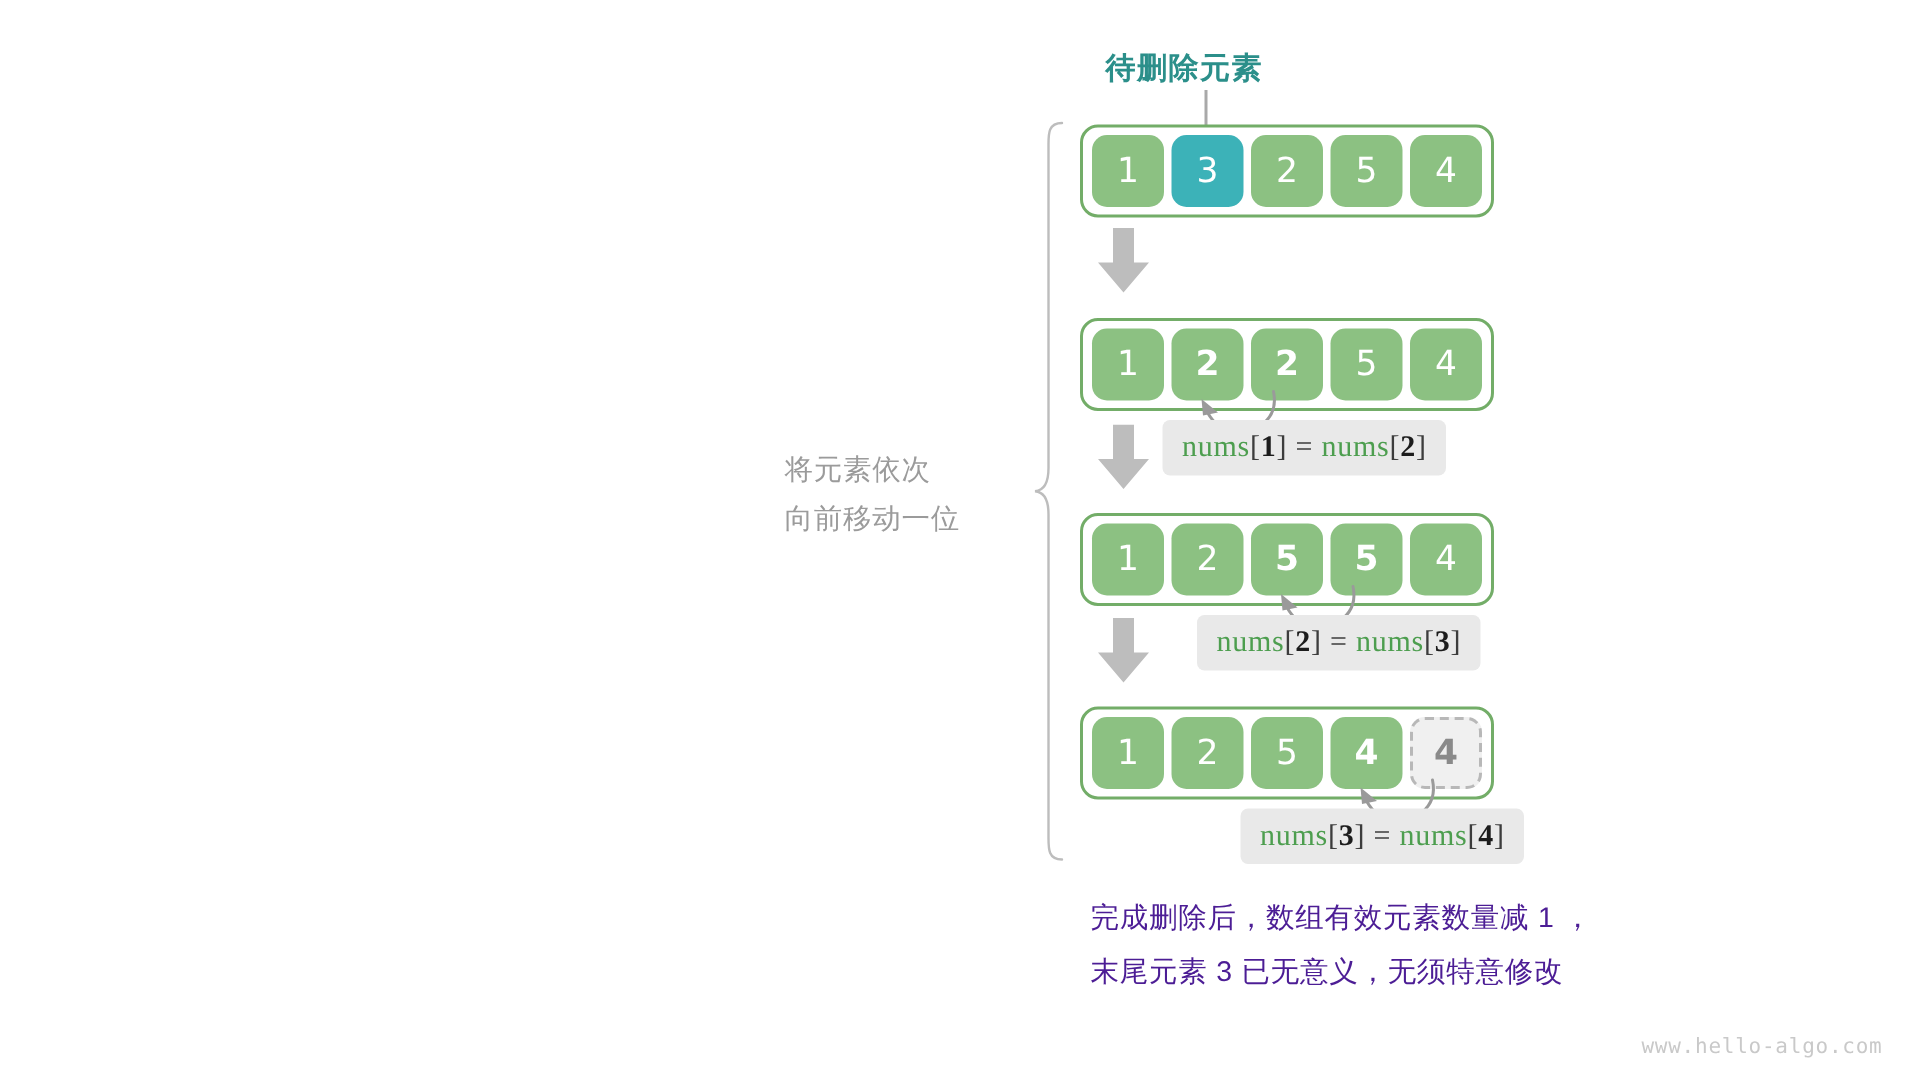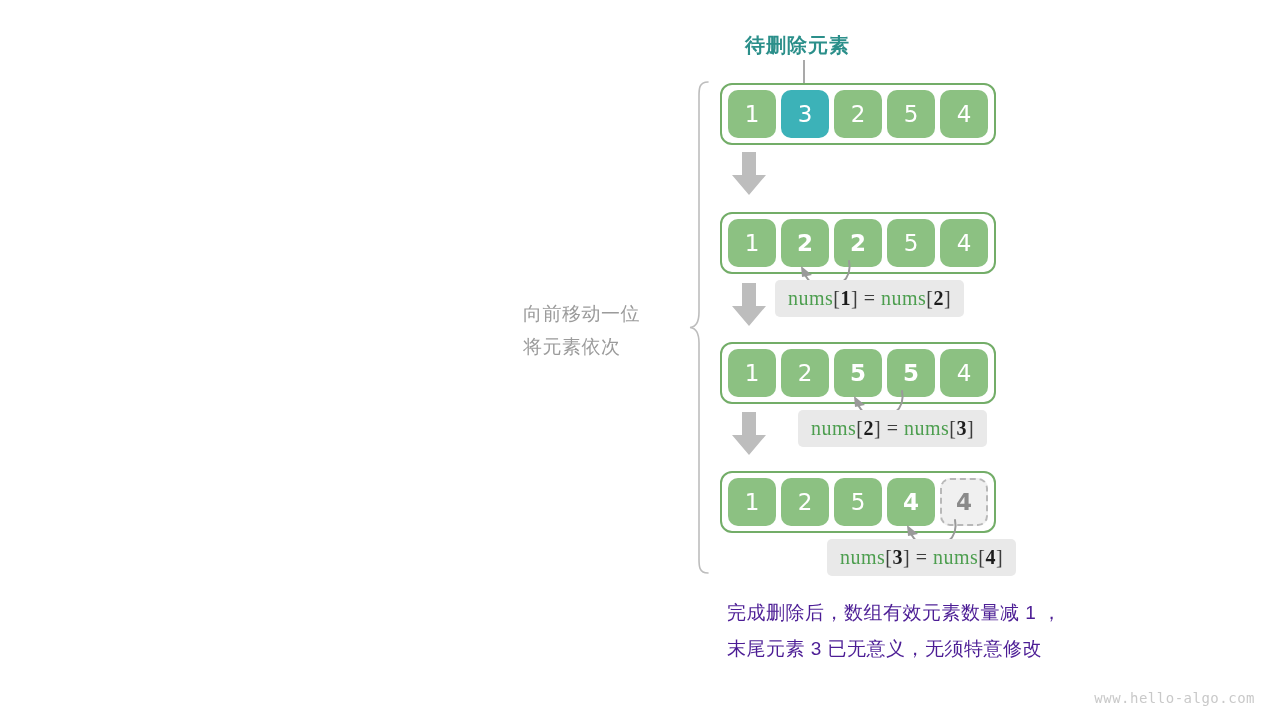--- a/index.html
+++ b/index.html
@@ -62,21 +62,20 @@
 
   
   .hl-title {
     position: absolute;
     left: 737px;
     top: 32px;
     font-size: 20px;
     font-weight: bold;
     color: #2b8f8a;
     letter-spacing: 1px;
-    margin-left: 8px;
   }
   .hl-line {
     position: absolute;
     left: 803px;
     top: 60px;
     width: 2px;
     height: 42px;
     background: #a9a9a9;
   }
 
@@ -166,22 +165,22 @@
     margin-top: 16px;
   }
 </style>
 </head>
 <body>
 
 <div class="stage">
 
 
   <div class="mid-note">
+    <div>将元素依次</div>
     <div>向前移动一位</div>
-    <div>将元素依次</div>
   </div>
 
   <div class="brace">
     <svg width="26" height="495" viewBox="0 0 26 495" fill="none">
       <path d="M20 2 C11 2 11 9 11 16 L11 232 C11 242 8 247 2 247.5 C8 248 11 253 11 263 L11 479 C11 486 11 493 20 493" stroke="#bdbdbd" stroke-width="1.6" fill="none" stroke-linecap="round"></path>
     </svg>
   </div>
 
   <div class="hl-title">待删除元素</div>
   <div class="hl-line"></div>

